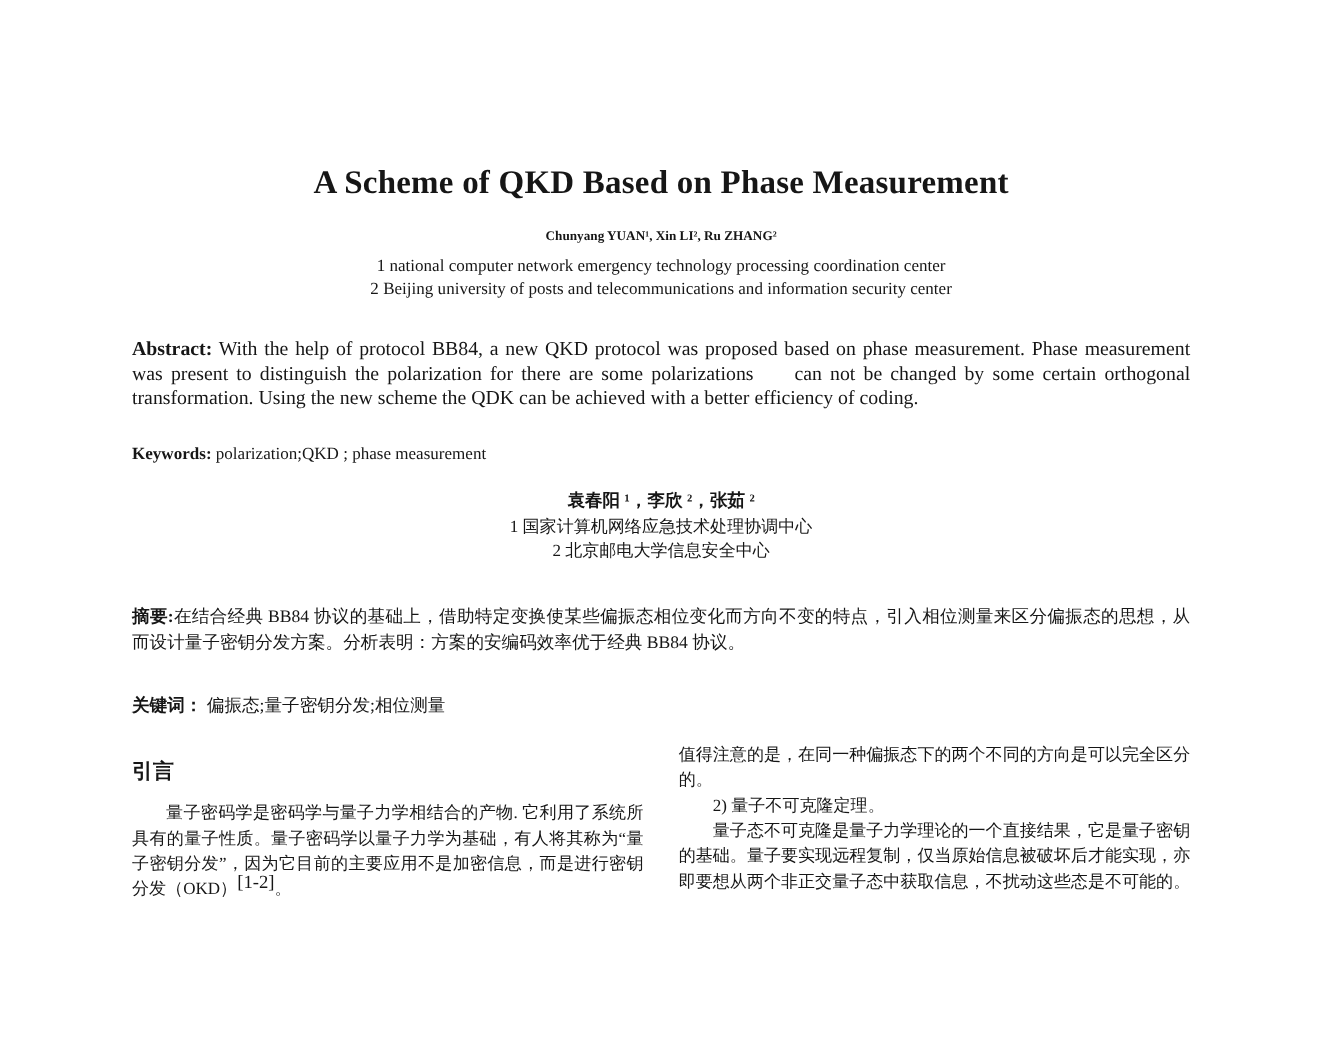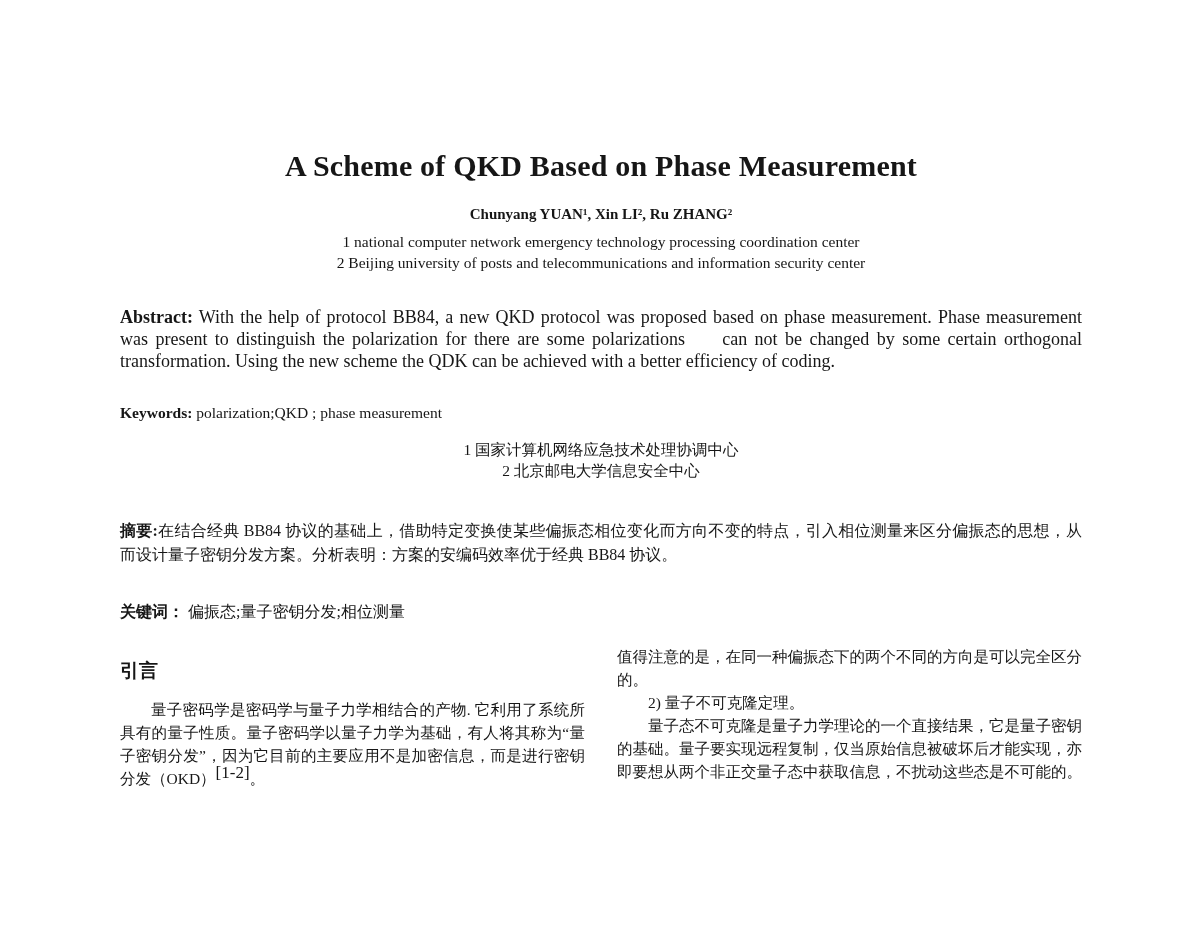--- a/index.html
+++ b/index.html
@@ -20,21 +20,21 @@
   }
   .center { text-align: center; }
   .paper-title {
     font-size: 30px;
     font-weight: bold;
     line-height: 1.2;
     margin: 0 0 20px 0;
     letter-spacing: 0.2px;
   }
   .authors {
-    font-size: 15px;
+    font-size: 12px;
     font-weight: bold;
     line-height: 20px;
     margin: 0 0 7px 0;
   }
   .affil {
     font-size: 15.5px;
     line-height: 21px;
     margin: 0;
   }
   .abstract {
@@ -114,20 +114,21 @@
   <p class="authors center">Chunyang YUAN¹, Xin LI², Ru ZHANG²</p>
 
   <p class="affil center">1 national computer network emergency technology processing coordination center</p>
   <p class="affil center">2 Beijing university of posts and telecommunications and information security center</p>
 
   <p class="abstract"><span class="bold">Abstract:</span><span> With the help of protocol BB84, a new QKD protocol was proposed based on phase measurement. Phase measurement was present to distinguish the polarization for there are some polarizations&nbsp;&nbsp;&nbsp;&nbsp; can not be changed by some certain orthogonal transformation. Using the new scheme the QDK can be achieved with a better efficiency of coding.</span></p>
 
   <p class="keywords"><span class="bold">Keywords:</span><span> polarization;QKD ; phase measurement</span></p>
 
 
+  <p class="cn-authors center">袁春阳 ¹，李欣 ²，张茹 ²</p>
 
   <p class="affil center">1 国家计算机网络应急技术处理协调中心</p>
   <p class="affil center">2 北京邮电大学信息安全中心</p>
 
   <p class="cn-abstract"><span class="bold">摘要:</span><span>在结合经典 BB84 协议的基础上，借助特定变换使某些偏振态相位变化而方向不变的特点，引入相位测量来区分偏振态的思想，从而设计量子密钥分发方案。分析表明：方案的安编码效率优于经典 BB84 协议。</span></p>
 
   <p class="cn-keywords"><span class="bold">关键词：</span><span> 偏振态;量子密钥分发;相位测量</span></p>
 
   <div class="columns">
 

